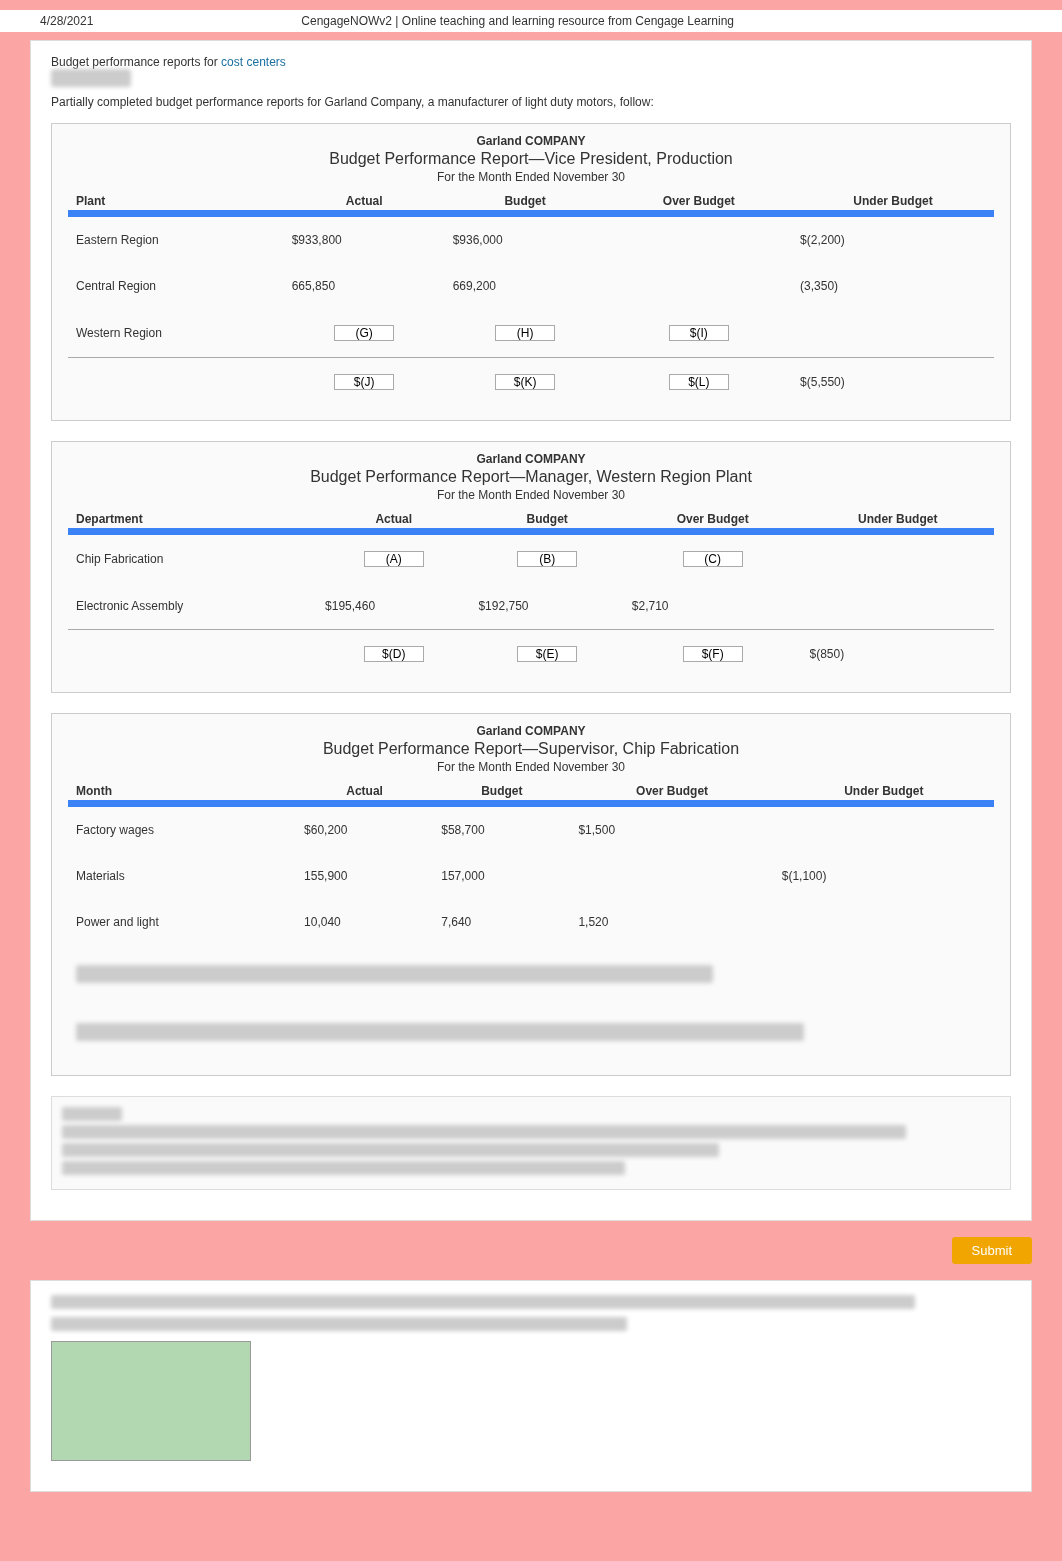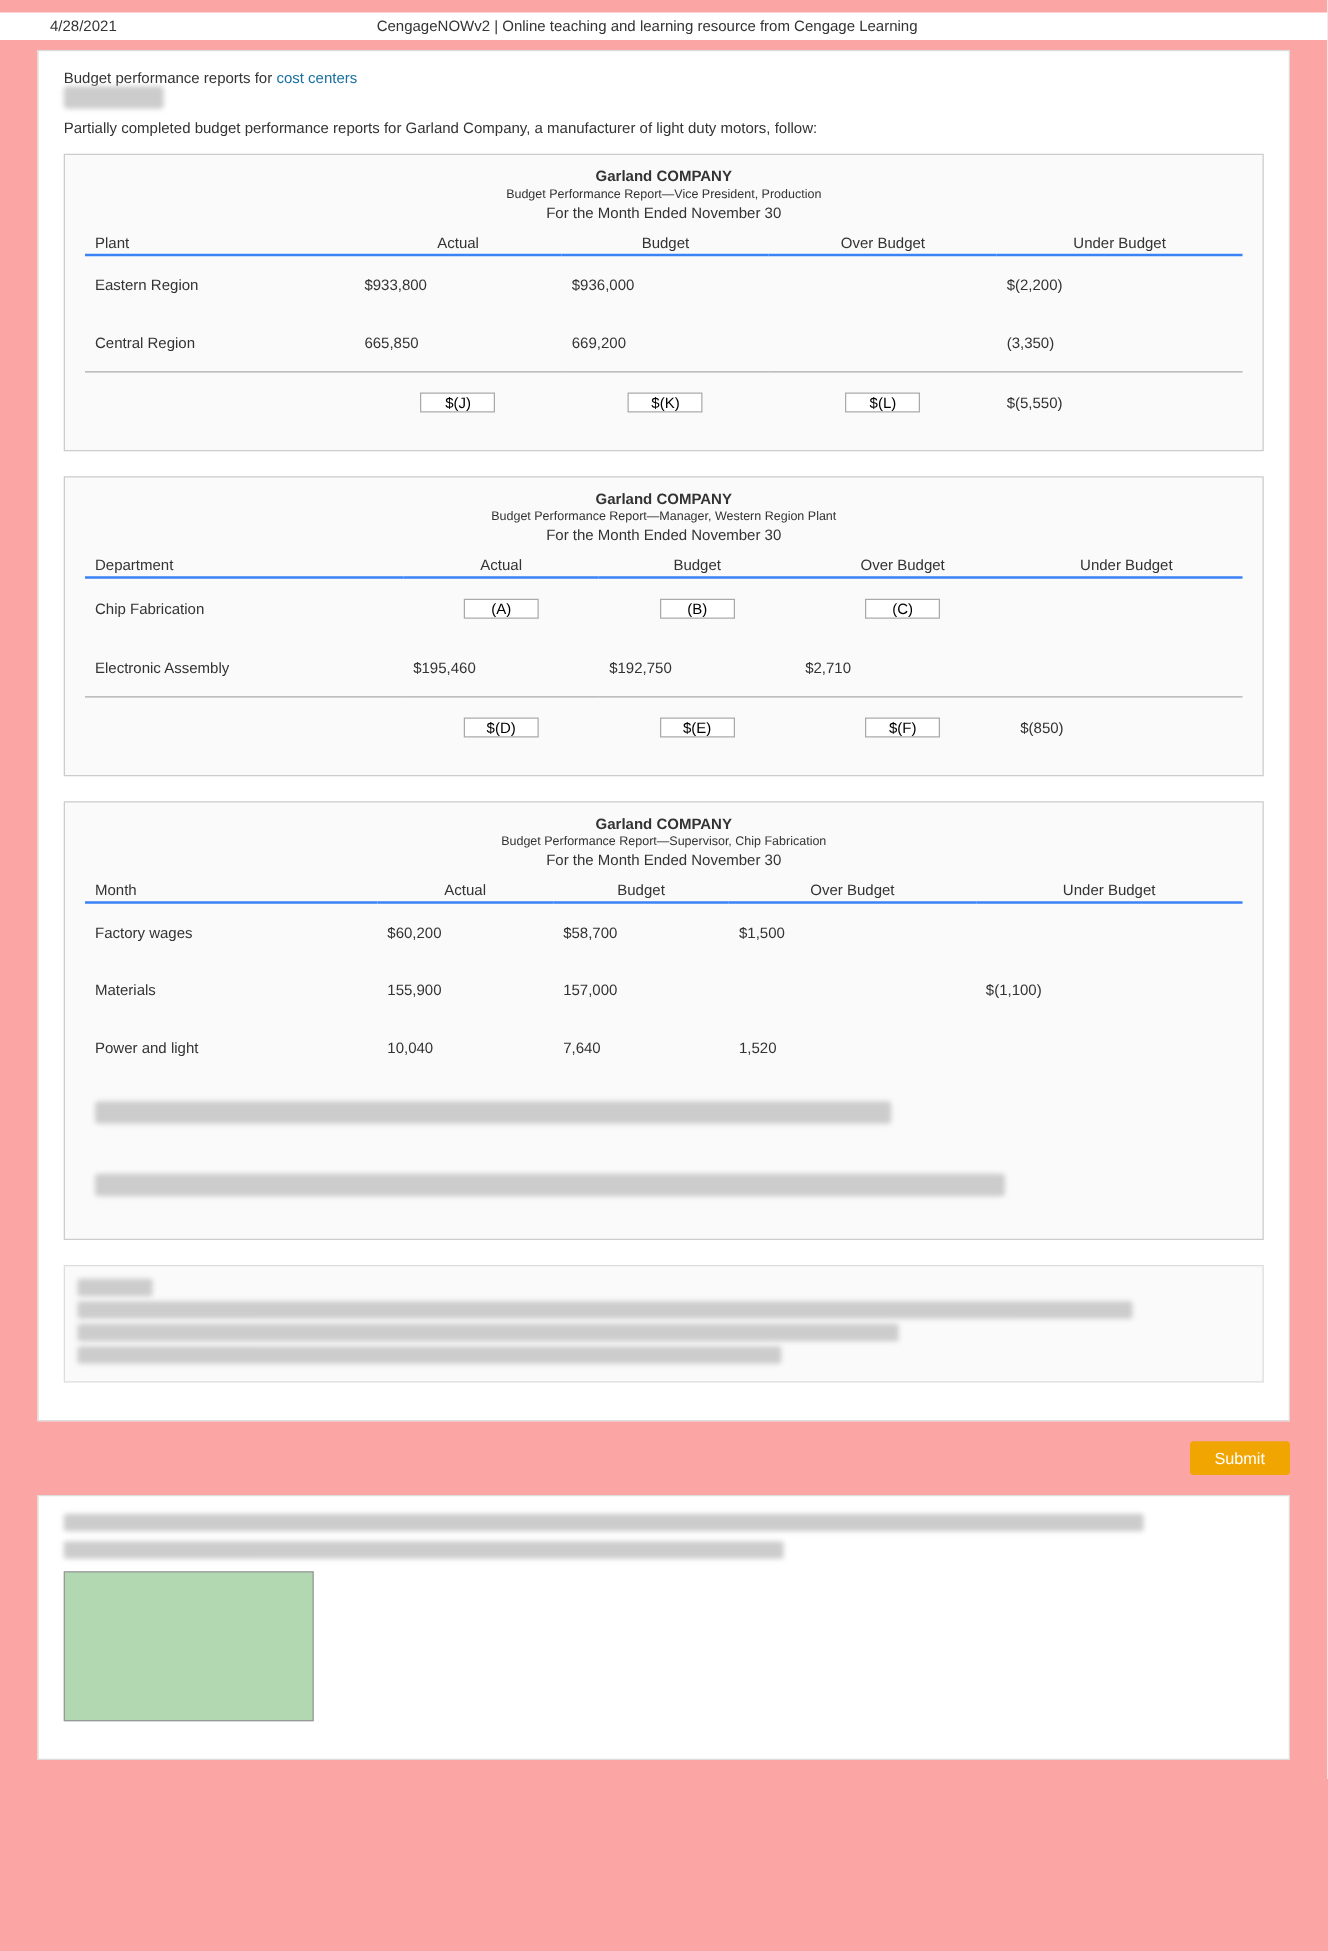--- a/index.html
+++ b/index.html
@@ -67,42 +67,42 @@
       background: #fafafa;
     }
     .report-title {
       text-align: center;
       font-size: 12px;
       font-weight: bold;
       color: #333;
     }
     .report-subtitle {
       text-align: center;
-      font-size: 10px;
+      font-size: 16px;
       color: #333;
       margin-top: 2px;
     }
     .report-period {
       text-align: center;
       font-size: 12px;
       color: #333;
       margin-top: 2px;
       margin-bottom: 8px;
     }
     table.report-table {
       width: 100%;
       border-collapse: collapse;
       font-size: 12px;
     }
     table.report-table th {
       text-align: center;
-      font-weight: normal;
+      font-weight: bold;
       padding: 2px 8px;
       color: #333;
-      border-bottom: 2px solid #3b82f6;
+      border-bottom: 7px solid #3b82f6;
     }
     table.report-table th.left {
       text-align: left;
     }
     table.report-table td {
       padding: 16px 8px;
       color: #333;
     }
     table.report-table td.right {
       text-align: left;
@@ -230,20 +230,27 @@
             <td class="right"></td>
             <td class="right">$(2,200)</td>
           </tr>
           <tr>
             <td>Central Region</td>
             <td class="right">665,850</td>
             <td class="right">669,200</td>
             <td class="right"></td>
             <td class="right">(3,350)</td>
           </tr>
+          <tr>
+            <td>Western Region</td>
+            <td class="center"><input type="text" value="(G)" style="width: 60px; text-align: center; border: 1px solid rgb(170, 170, 170); font-size: 12px;"></td>
+            <td class="center"><input type="text" value="(H)" style="width: 60px; text-align: center; border: 1px solid rgb(170, 170, 170); font-size: 12px;"></td>
+            <td class="center"><input type="text" value="$(I)" style="width: 60px; text-align: center; border: 1px solid rgb(170, 170, 170); font-size: 12px;"></td>
+            <td class="center"></td>
+          </tr>
           <tr class="total-row">
             <td></td>
             <td class="center"><input type="text" value="$(J)" style="width: 60px; text-align: center; border: 1px solid rgb(170, 170, 170); font-size: 12px;"></td>
             <td class="center"><input type="text" value="$(K)" style="width: 60px; text-align: center; border: 1px solid rgb(170, 170, 170); font-size: 12px;"></td>
             <td class="center"><input type="text" value="$(L)" style="width: 60px; text-align: center; border: 1px solid rgb(170, 170, 170); font-size: 12px;"></td>
             <td class="right">$(5,550)</td>
           </tr>
         </tbody>
       </table>
     </div>

